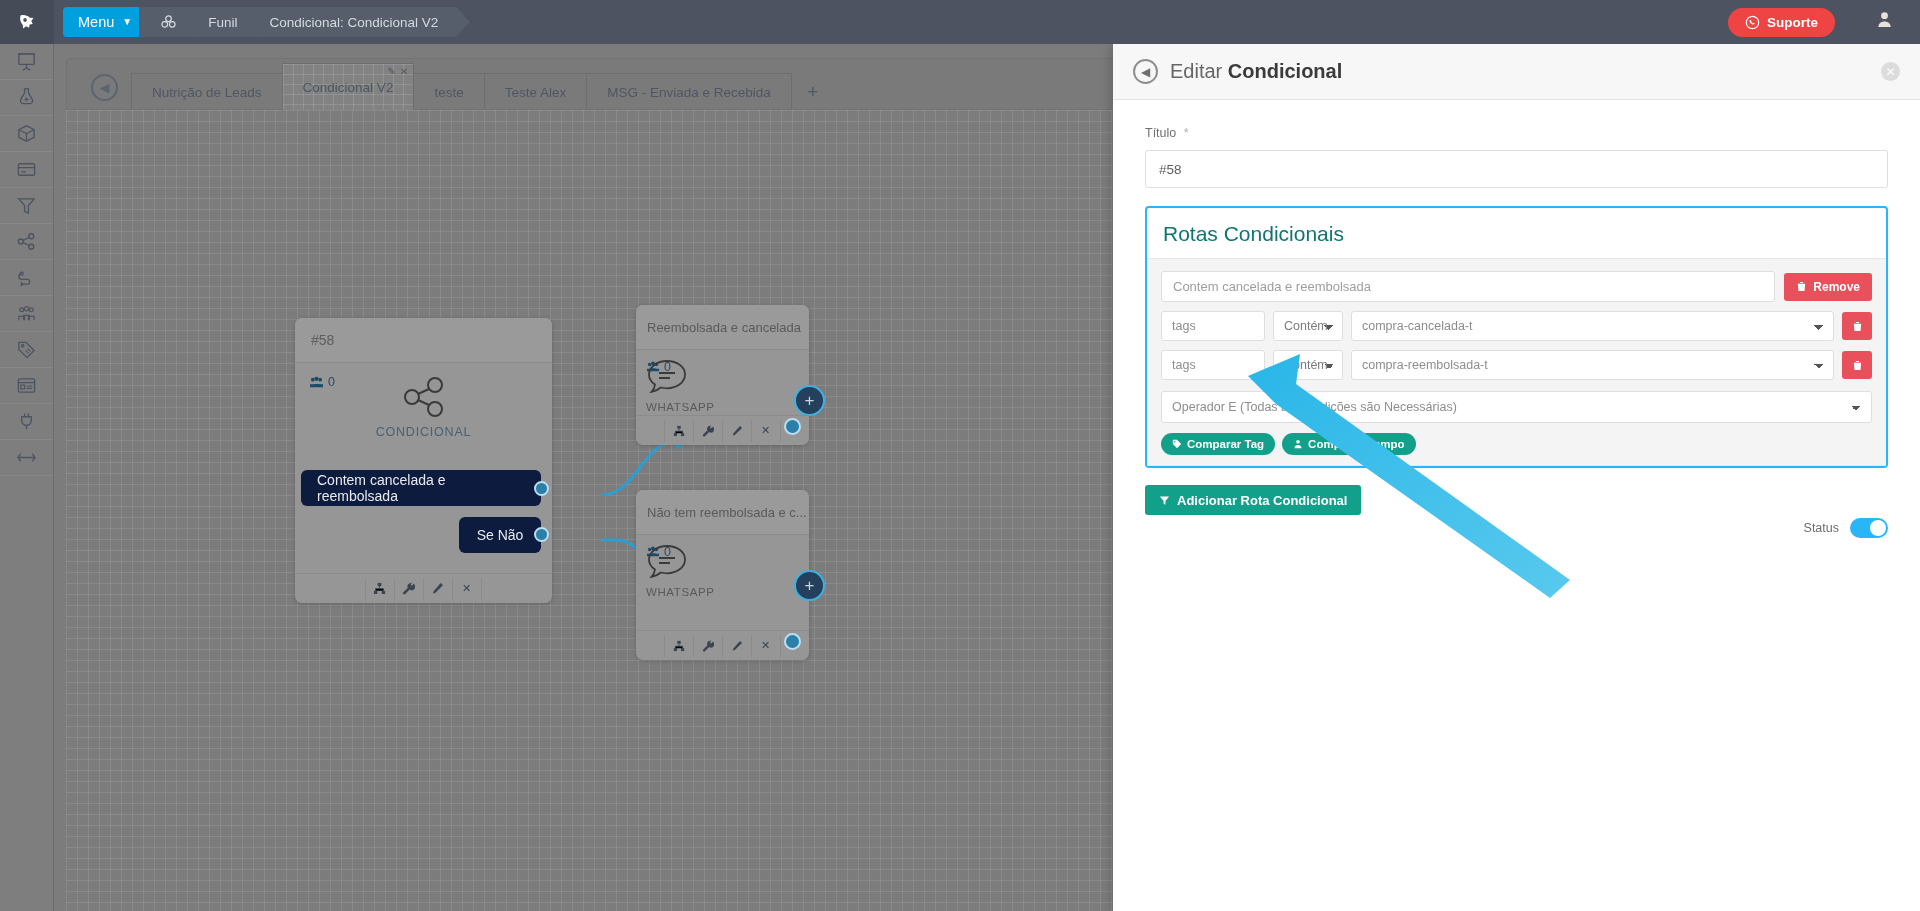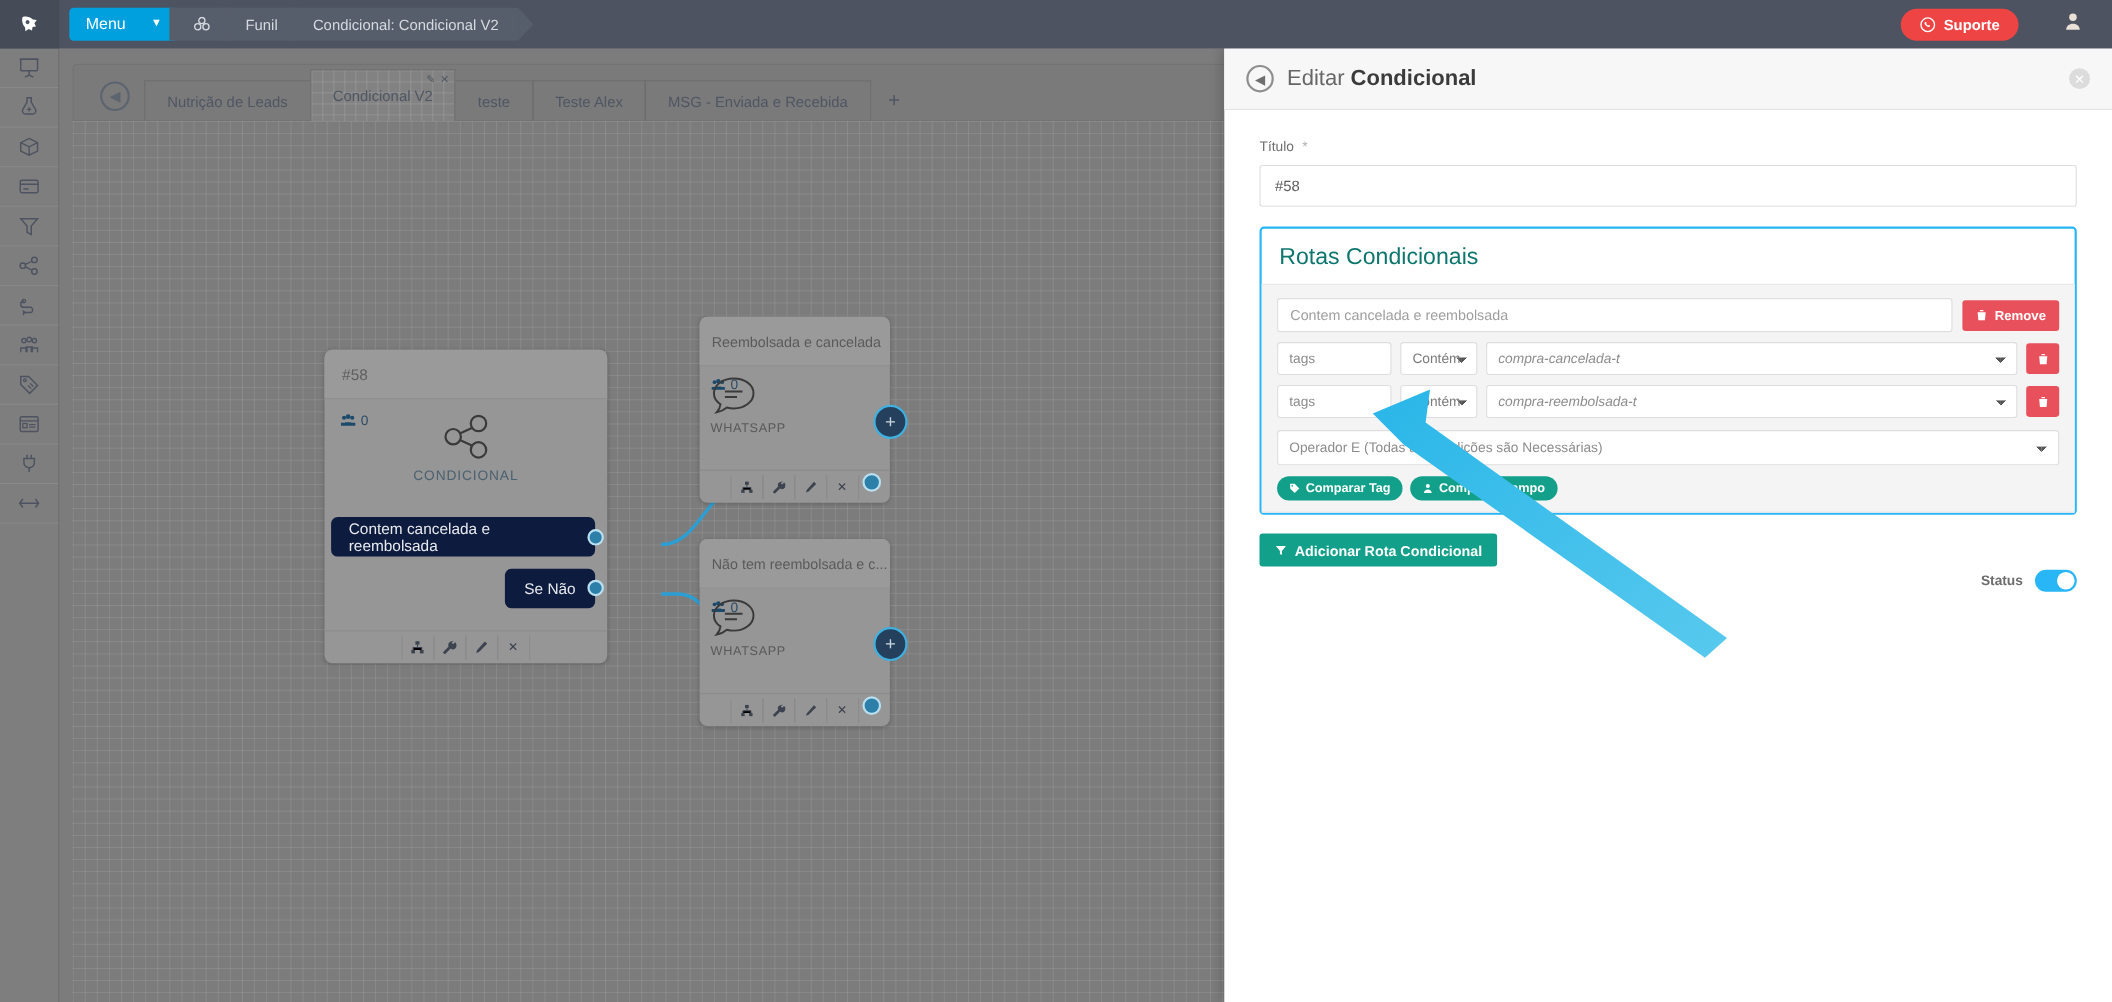--- a/index.html
+++ b/index.html
@@ -17,21 +17,21 @@
   }
   .logo-cell {
     width: 54px; height: 44px; display: flex; align-items: center; justify-content: center;
     background: #454b57;
   }
   .rocket { font-size: 20px; color: #fff; transform: rotate(-45deg); display:block; }
   .crumbs { display: flex; align-items: center; height: 44px; margin-left: 9px; }
   .menu-btn {
     background: #00a0df; color: #fff; font-size: 14.5px;
     padding: 0 15px; height: 30px; line-height: 30px; border-radius: 4px;
-    display: flex; align-items: center; gap: 23px; cursor: pointer; white-space: nowrap;
+    display: flex; align-items: center; gap: 8px; cursor: pointer; white-space: nowrap;
   }
   .menu-btn .caret { font-size: 10px; }
   .crumb {
     position: relative; height: 30px; display: flex; align-items: center;
     background: #565d6b; color: #d6dae0; font-size: 13.5px; padding: 0 18px 0 22px;
     margin-left: -8px; white-space: nowrap;
   }
   .crumb:first-of-type { padding-left: 18px; margin-left: 6px; }
   .crumb::after {
     content: ""; position: absolute; right: -14px; top: 0;
@@ -227,21 +227,21 @@
     background-size: 5px 5px, 5px 5px; background-repeat: no-repeat;
   }
   .c-val {
     flex: 1; height: 30px; border: 1px solid #dedede; border-radius: 3px;
     padding: 0 26px 0 10px; font-size: 12.5px; color: #8d8d8d; background: #fff;
     font-family: "Liberation Sans", sans-serif; -webkit-appearance: none; appearance: none;
     background-image:
       linear-gradient(45deg, transparent 50%, #555 50%),
       linear-gradient(135deg, #555 50%, transparent 50%);
     background-position: calc(100% - 14px) 13px, calc(100% - 9px) 13px;
-    background-size: 5px 5px, 5px 5px; background-repeat: no-repeat; font-style: italic;
+    background-size: 5px 5px, 5px 5px; background-repeat: no-repeat;
   }
   .btn-trash {
     width: 30px; height: 28px; background: #e8505b; color: #fff; border: none;
     border-radius: 3px; font-size: 12px; cursor: pointer; flex: none;
     display: flex; align-items: center; justify-content: center;
   }
   .op-sel {
     width: 100%; height: 32px; margin-top: 11px; border: 1px solid #dedede;
     border-radius: 3px; padding: 0 10px; font-size: 12.5px; color: #8d8d8d;
     background: #fff; font-family: "Liberation Sans", sans-serif;
@@ -260,21 +260,21 @@
     font-family: "Liberation Sans", sans-serif; white-space: nowrap;
   }
   .btn-addroute {
     margin-top: 17px; background: #12a08a; color: #fff; font-size: 13px;
     font-weight: bold; border: none; border-radius: 3px; height: 30px;
     padding: 0 14px; display: inline-flex; align-items: center; gap: 7px;
     cursor: pointer; font-family: "Liberation Sans", sans-serif;
   }
   .status-row {
     position: absolute; right: 32px; top: 418px; display: flex;
-    align-items: center; gap: 11px; font-weight: bold;
+    align-items: center; gap: 11px;
   }
   .status-lbl { font-size: 12.5px; color: #6d6d6d; }
   .toggle {
     width: 38px; height: 20px; border-radius: 10px; background: #29b6f6;
     position: relative; cursor: pointer;
   }
   .toggle::after {
     content: ""; position: absolute; right: 2px; top: 2px;
     width: 16px; height: 16px; border-radius: 50%; background: #fff;
   }
@@ -502,21 +502,21 @@
           </div>
           <div class="foot-btn">
             <svg width="13" height="13" viewBox="0 0 14 14">
               <path d="M10.5 1.2l2.3 2.3-8 8L2 12.5l1-2.8z" fill="#3d4450"></path>
             </svg>
           </div>
           <div class="foot-btn">✕</div>
         </div>
       </div>
 
-      <div class="node" style="left:570px;top:178px;width:173px;height:169px;">
+      <div class="node" style="left:570px;top:195px;width:173px;height:140px;">
         <div class="node-head" style="font-size:13px;color:#5a5a5a;padding-left:11px;">
           <span>Reembolsada e cancelada</span>
         </div>
         <div class="node-body" style="padding:10px 10px 2px 10px;">
           <div class="node-count">
             <svg width="14" height="12" viewBox="0 0 16 14">
               <circle cx="4" cy="4" r="2" fill="#1b4a6b"></circle>
                 <circle cx="8" cy="3" r="2.3" fill="#1b4a6b"></circle>
               <circle cx="12" cy="4" r="2" fill="#1b4a6b"></circle>
               <path d="M1 12V9h6v3zM5 12V8.5h6V12zM9 12V9h6v3z" fill="#1b4a6b"></path>

